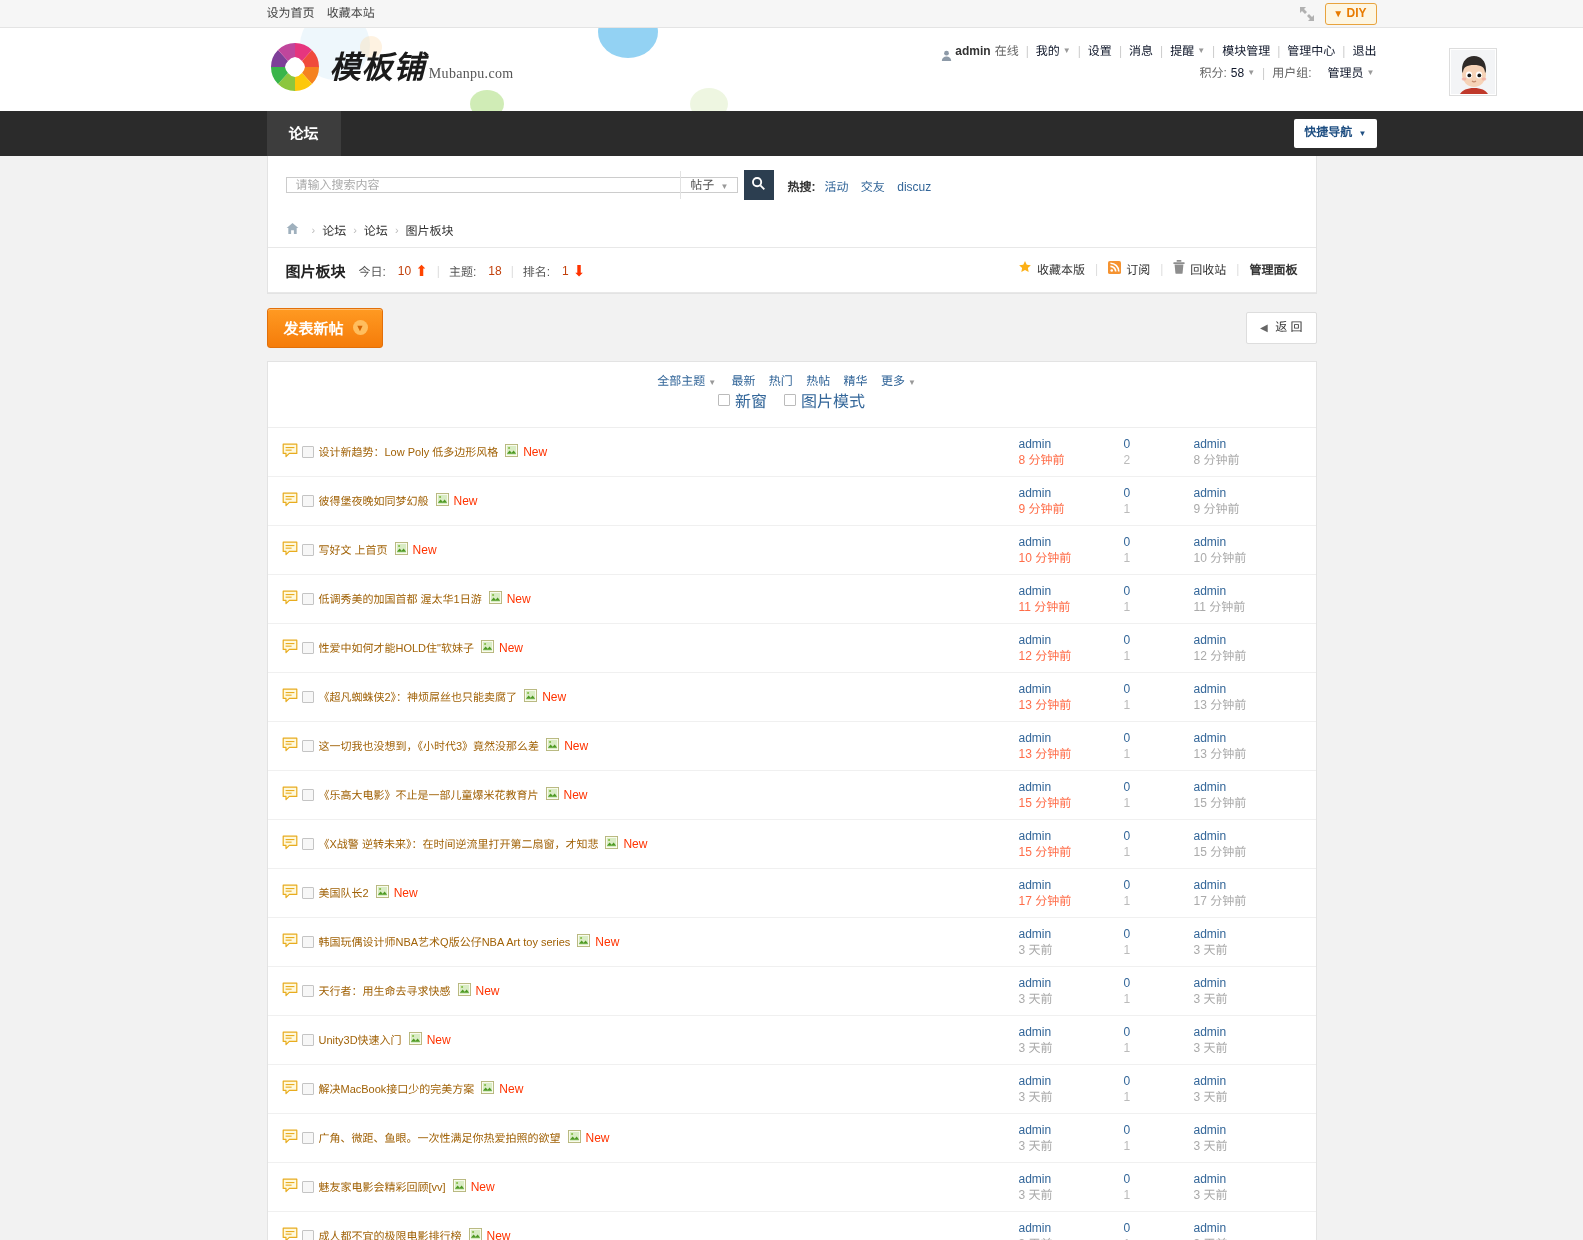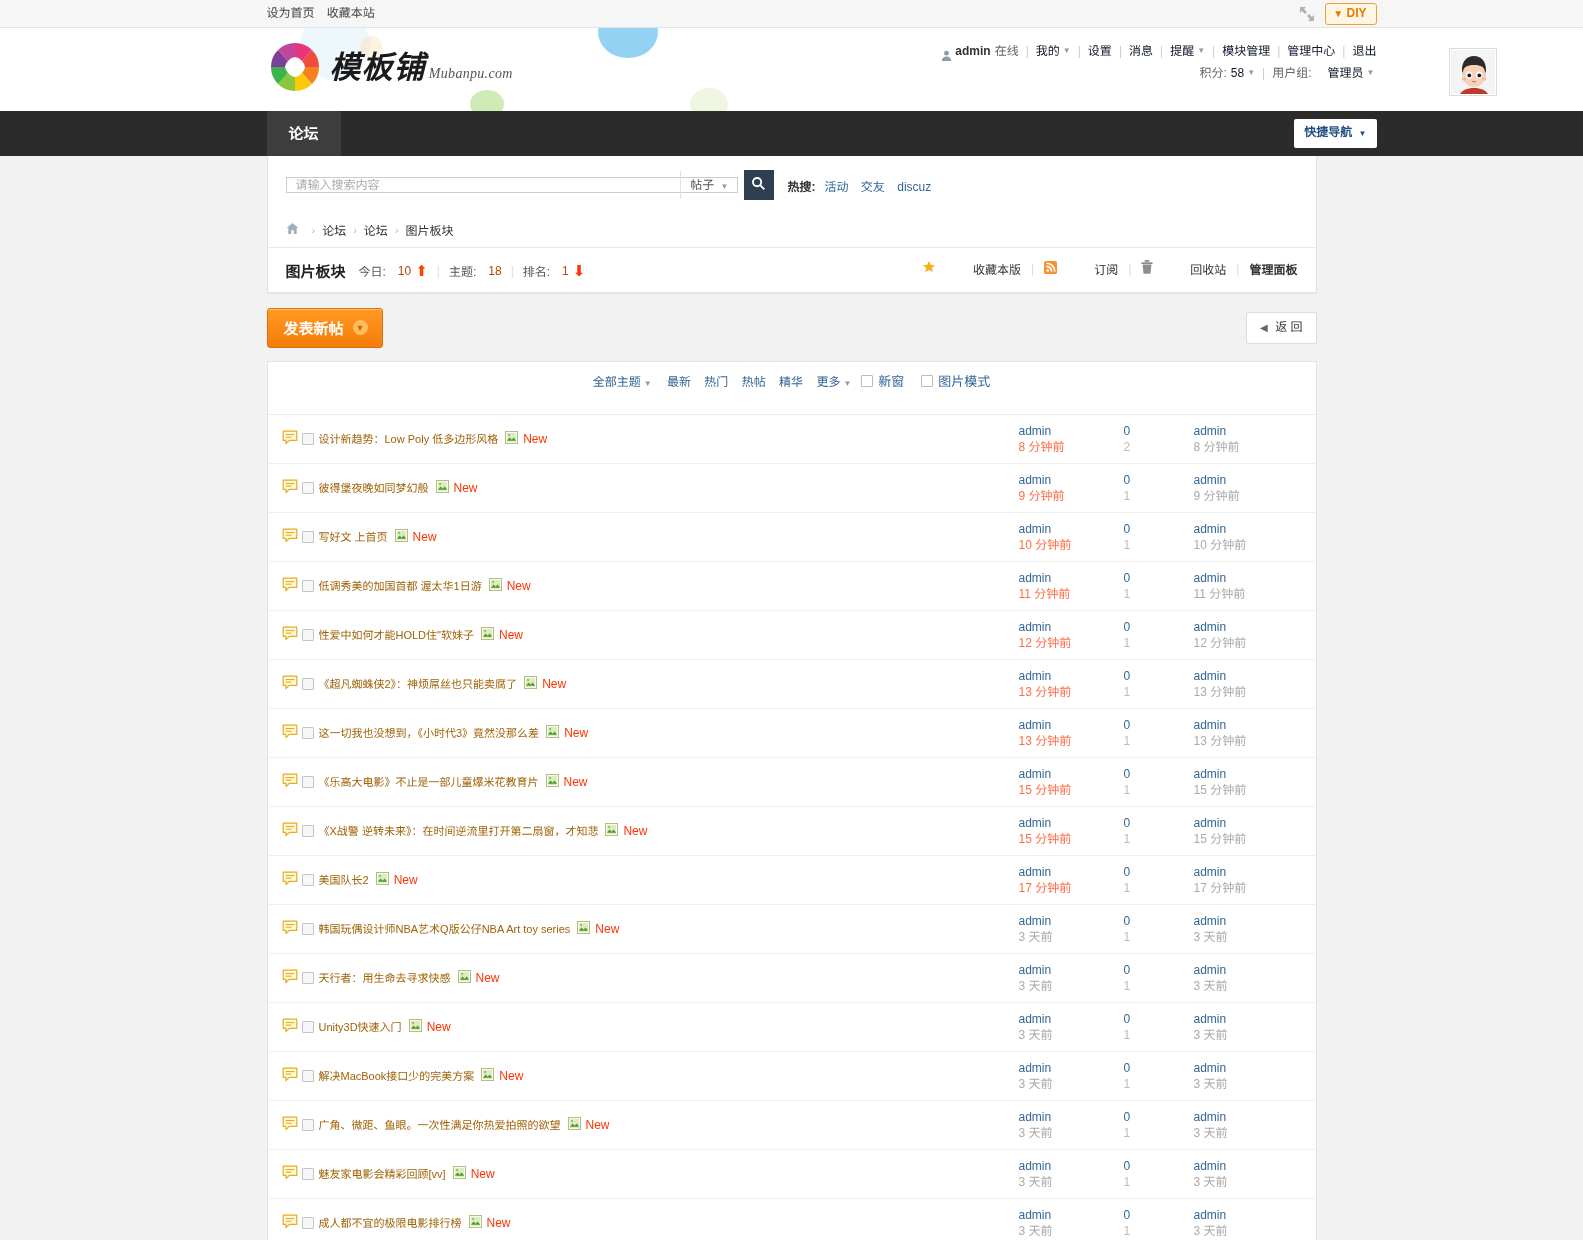--- a/index.html
+++ b/index.html
@@ -62,21 +62,21 @@
   .logo { position: absolute; left: 0; top: 11px; display: flex; align-items: center; }
   .logo-mark { width: 56px; height: 56px; position: relative; }
   .logo-text { margin-left: 7px; }
   .logo-title {
     font-family: "DejaVu Sans", sans-serif;
     font-size: 31px; font-weight: bold; color: #1b1b1b;
     font-style: italic; letter-spacing: 1px; line-height: 34px;
   }
   .logo-sub {
     font-family: "Liberation Serif", serif;
-    font-size: 14px; font-style: italic; color: #555;
+    font-size: 14px; color: #555;
     letter-spacing: .3px; margin-top: -2px;
   }
 
   .userbar { position: absolute; right: -60px; top: 12px; text-align: right; }
   .userbar .row1, .userbar .row2 {
     color: #666; font-size: 12px; line-height: 22px;
     display: flex; align-items: center; justify-content: flex-end;
   }
   .userbar .row2 { justify-content: flex-end; padding-right: 2px; }
   .userbar a { color: #0f172a; }
@@ -168,21 +168,21 @@
   .fhdr h1 { font-size: 15px; font-weight: bold; color: #222; margin: 0 13px 0 0; display: inline-block; }
   .fhdr .stat { font-size: 12px; color: #555; display: inline-flex; align-items: center; }
   .fhdr .stat b { color: #c2410c; font-weight: normal; margin-left: 12px; }
   .fhdr .vsep { color: #ddd; margin: 0 9px; }
   .arrow-up { color: #ff4400; font-size: 15px; margin-left: 4px; line-height: 1; }
   .arrow-dn { color: #ff3300; font-size: 15px; margin-left: 4px; line-height: 1; }
   .fhdr-right {
     position: absolute; right: 18px; top: 12px;
     display: flex; align-items: center; font-size: 12px;
   }
-  .fhdr-right a { color: #333; display: inline-flex; align-items: center; gap: 32px; }
+  .fhdr-right a { color: #333; display: inline-flex; align-items: center; }
   .fhdr-right .vsep { color: #ddd; margin: 0 10px; }
   .fhdr-right .bold { font-weight: bold; }
 
   
   .actionrow {
     padding: 14px 0 13px;
     display: flex; align-items: center; justify-content: space-between;
   }
   .newthread {
     display: inline-flex; align-items: center;
@@ -203,29 +203,30 @@
   .backbtn {
     border: 1px solid #ddd; background: #fff;
     padding: 6px 13px 7px; font-size: 12px; color: #333;
     border-radius: 2px; cursor: pointer; line-height: 16px;
   }
   .backbtn .bk { color: #666; margin-right: 4px; font-size: 10px; }
 
   
   .threadbox { border: 1px solid #e3e3e3; background: #fff; }
   .filterbar {
-    display: flex; align-items: center; justify-content: center;
+    display: flex; align-items: center; justify-content: space-between;
     border-bottom: 1px solid #eee;
-    padding: 9px 14px 24px;
+    padding: 9px 14px 15px;
     background: #fff;
+    flex-direction: column;
   }
   .filter-left a { color: #336699; margin-right: 10px; font-size: 12px; }
   .filter-left .first { margin-right: 12px; }
   .filter-right { display: flex; align-items: center; gap: 17px; }
-  .chk-lbl { display: inline-flex; align-items: center; color: #336699; font-size: 13px; cursor: pointer; }
+  .chk-lbl { display: inline-flex; align-items: center; color: #336699; font-size: 16px; cursor: pointer; }
   .chkbox {
     width: 12px; height: 12px; border: 1px solid #bbb; background: #fff;
     display: inline-block; margin-right: 5px; border-radius: 1px;
   }
 
   table.threads { width: 100%; border-collapse: collapse; }
   table.threads tr { border-bottom: 1px solid #f0f0f0; }
   table.threads tr:last-child { border-bottom: 0; }
   table.threads td { padding: 0; vertical-align: middle; }
   .td-icon { width: 34px; text-align: center; padding-left: 10px !important; }

